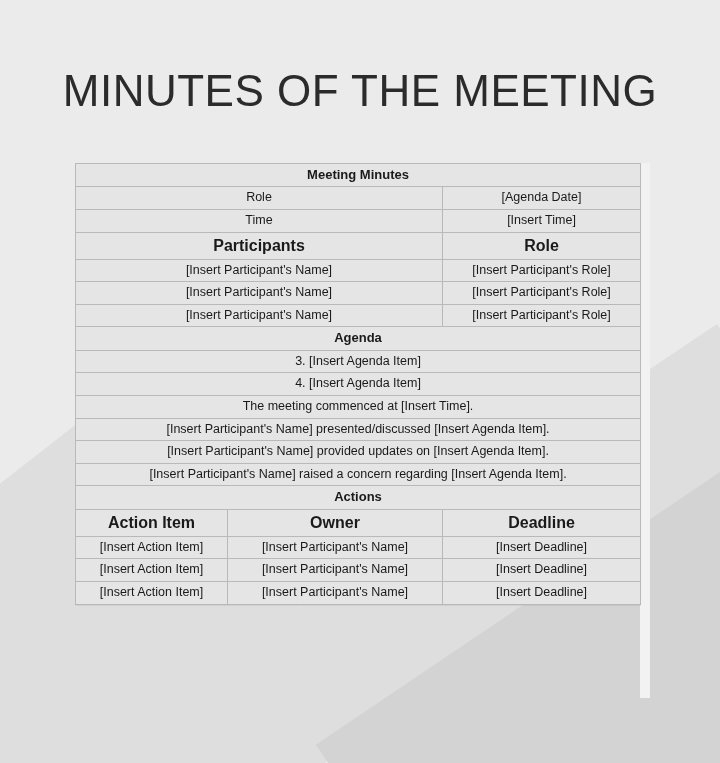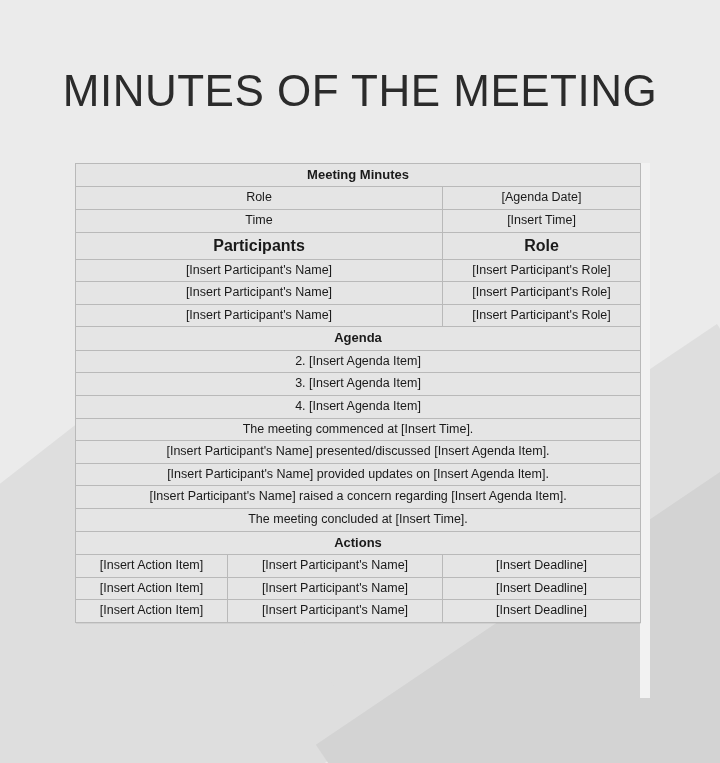--- a/index.html
+++ b/index.html
@@ -155,47 +155,46 @@
         </tr>
         <tr>
           <td colspan="2">[Insert Participant's Name]</td>
           <td>[Insert Participant's Role]</td>
         </tr>
 
         <tr>
           <td class="section" colspan="3">Agenda</td>
         </tr>
         <tr>
-          <td colspan="3">2. [Insert Agenda Item]</td>
-        </tr>
-        <tr>
           <td colspan="3">3. [Insert Agenda Item]</td>
         </tr>
         <tr>
           <td colspan="3">4. [Insert Agenda Item]</td>
         </tr>
 
         <tr>
           <td colspan="3">The meeting commenced at [Insert Time].</td>
         </tr>
         <tr>
           <td colspan="3">[Insert Participant's Name] presented/discussed [Insert Agenda Item].</td>
         </tr>
         <tr>
           <td colspan="3">[Insert Participant's Name] provided updates on [Insert Agenda Item].</td>
         </tr>
         <tr>
           <td colspan="3">[Insert Participant's Name] raised a concern regarding [Insert Agenda Item].</td>
         </tr>
-        <tr>
-          <td colspan="3">The meeting concluded at [Insert Time].</td>
-        </tr>
 
         <tr>
           <td class="section" colspan="3">Actions</td>
+        </tr>
+        <tr>
+          <td class="colhead">Action Item</td>
+          <td class="colhead">Owner</td>
+          <td class="colhead">Deadline</td>
         </tr>
         <tr>
           <td>[Insert Action Item]</td>
           <td>[Insert Participant's Name]</td>
           <td>[Insert Deadline]</td>
         </tr>
         <tr>
           <td>[Insert Action Item]</td>
           <td>[Insert Participant's Name]</td>
           <td>[Insert Deadline]</td>

